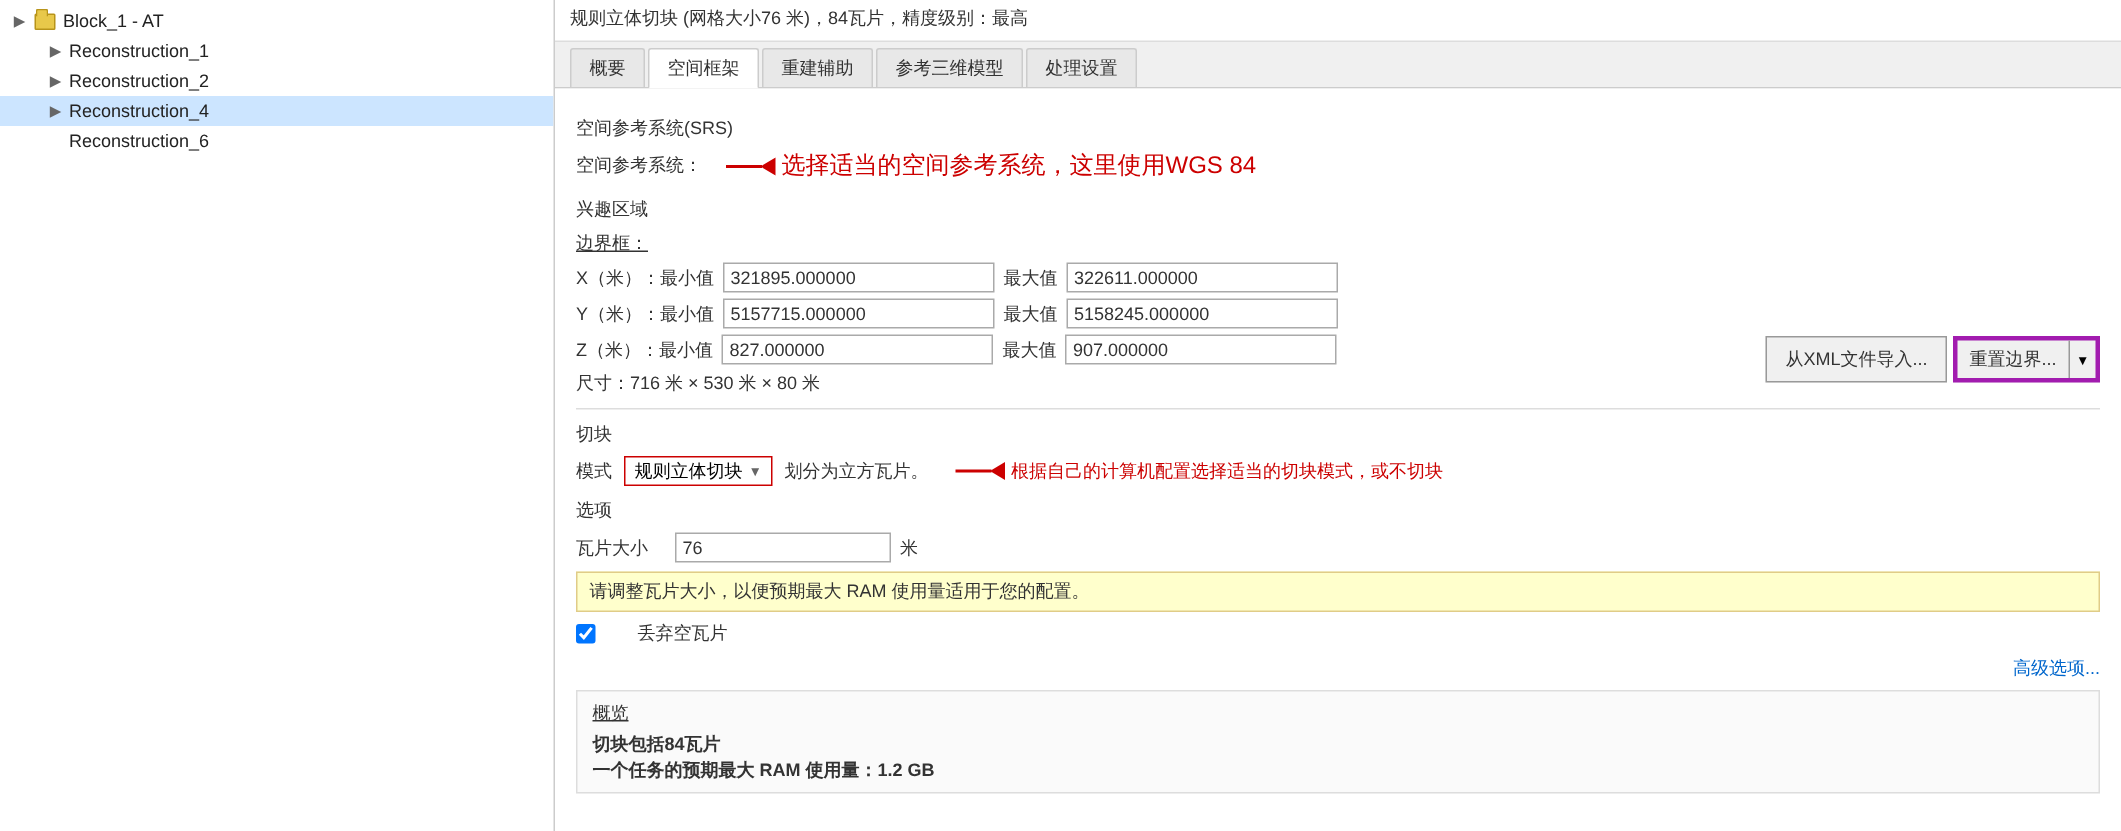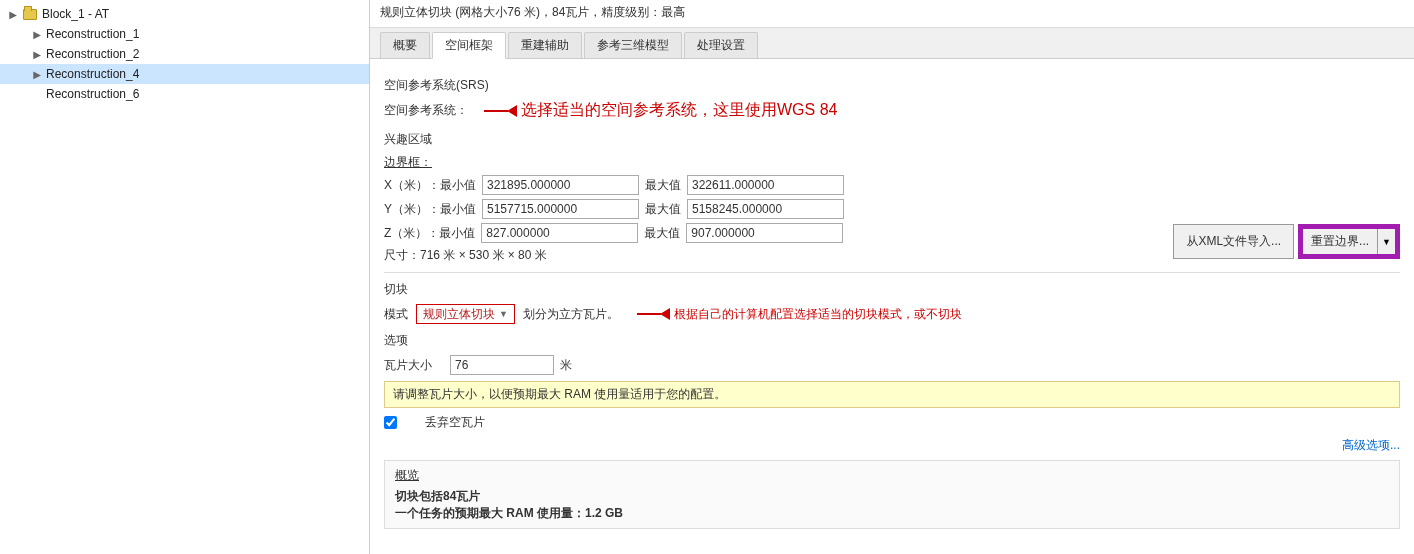--- a/index.html
+++ b/index.html
@@ -193,21 +193,21 @@
       display: flex;
       align-items: center;
       gap: 6px;
       margin-bottom: 4px;
     }
     .bbox-sub-label { font-size: 12px; color: #333; white-space: nowrap; }
     .bbox-input {
       border: 1px solid #aaa;
       padding: 2px 4px;
       font-size: 12px;
-      width: 157px;
+      width: 181px;
       color: #333;
     }
 
     .size-row { font-size: 12px; color: #333; margin-top: 2px; margin-bottom: 4px; }
 
     
     .h-divider { border: none; border-top: 1px solid #ddd; margin: 8px 0; }
     .tiling-mode-row {
       display: flex;
       align-items: center;
@@ -238,21 +238,21 @@
       display: flex;
       align-items: center;
       gap: 6px;
       margin-bottom: 6px;
     }
     .opt-label { font-size: 12px; color: #333; width: 60px; }
     .tile-input {
       border: 1px solid #aaa;
       padding: 2px 4px;
       font-size: 12px;
-      width: 104px;
+      width: 144px;
       color: #333;
     }
     .unit-label { font-size: 12px; color: #333; }
 
     .hint-box {
       border: 1px solid #e0cc88;
       background: #ffffcc;
       padding: 4px 8px;
       font-size: 12px;
       color: #333;
@@ -298,21 +298,21 @@
       border: 1px solid #999;
       background: #f0f0f0;
       font-size: 12px;
       color: #333;
       cursor: pointer;
       white-space: nowrap;
     }
     .action-btn-split {
       display: flex;
       align-items: stretch;
-      border: 5px solid #a21caf;
+      border: 3px solid #a21caf;
       background: #f0f0f0;
     }
     .action-btn-split-main {
       padding: 4px 8px;
       font-size: 12px;
       color: #333;
       cursor: pointer;
       border: none;
       background: transparent;
     }
@@ -426,21 +426,21 @@
       <span>尺寸：716 米 × 530 米 × 80 米</span>
     </div>
 
     <hr class="h-divider">
 
     <div class="section-title">切块</div>
 
     <div class="tiling-mode-row">
       <span class="mode-label">模式</span>
       <div class="mode-select-wrapper" style="border:1px solid #c00;padding:2px 6px;display:inline-flex;align-items:center;background:#fff;">
-        <select style="border:none;background:transparent;font-size:12px;appearance:none;-webkit-appearance:none;padding-right:16px;color:#b91c1c;text-align:center;">
+        <select style="border:none;background:transparent;font-size:12px;appearance:none;-webkit-appearance:none;padding-right:16px;color:#000000;text-align:center;">
           <option>规则立体切块</option>
         </select>
         <span style="font-size:9px;color:#666;pointer-events:none;margin-left:-12px;">▼</span>
       </div>
       <span class="split-label">划分为立方瓦片。</span>
 
       <div class="tiling-annotation">
         <span style="display:inline-flex;align-items:center;">
           <span style="display:inline-block;width:24px;height:2px;background:#cc0000;"></span>
           <span style="display:inline-block;width:0;height:0;border-top:6px solid transparent;border-bottom:6px solid transparent;border-right:10px solid #cc0000;margin-left:-1px;"></span>

